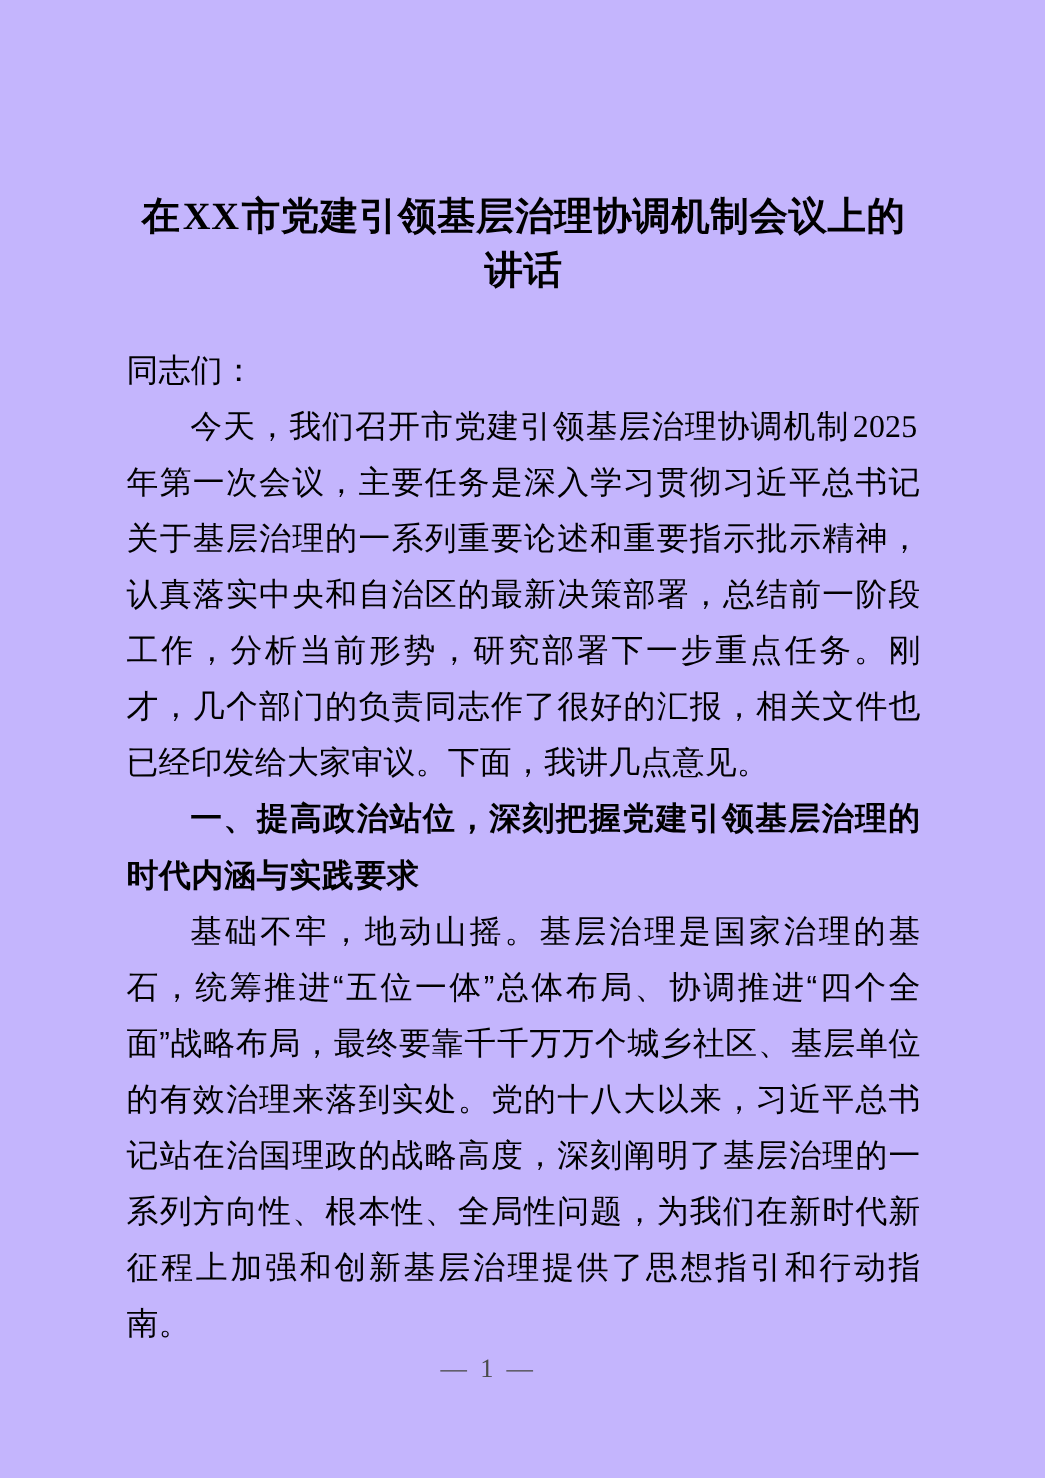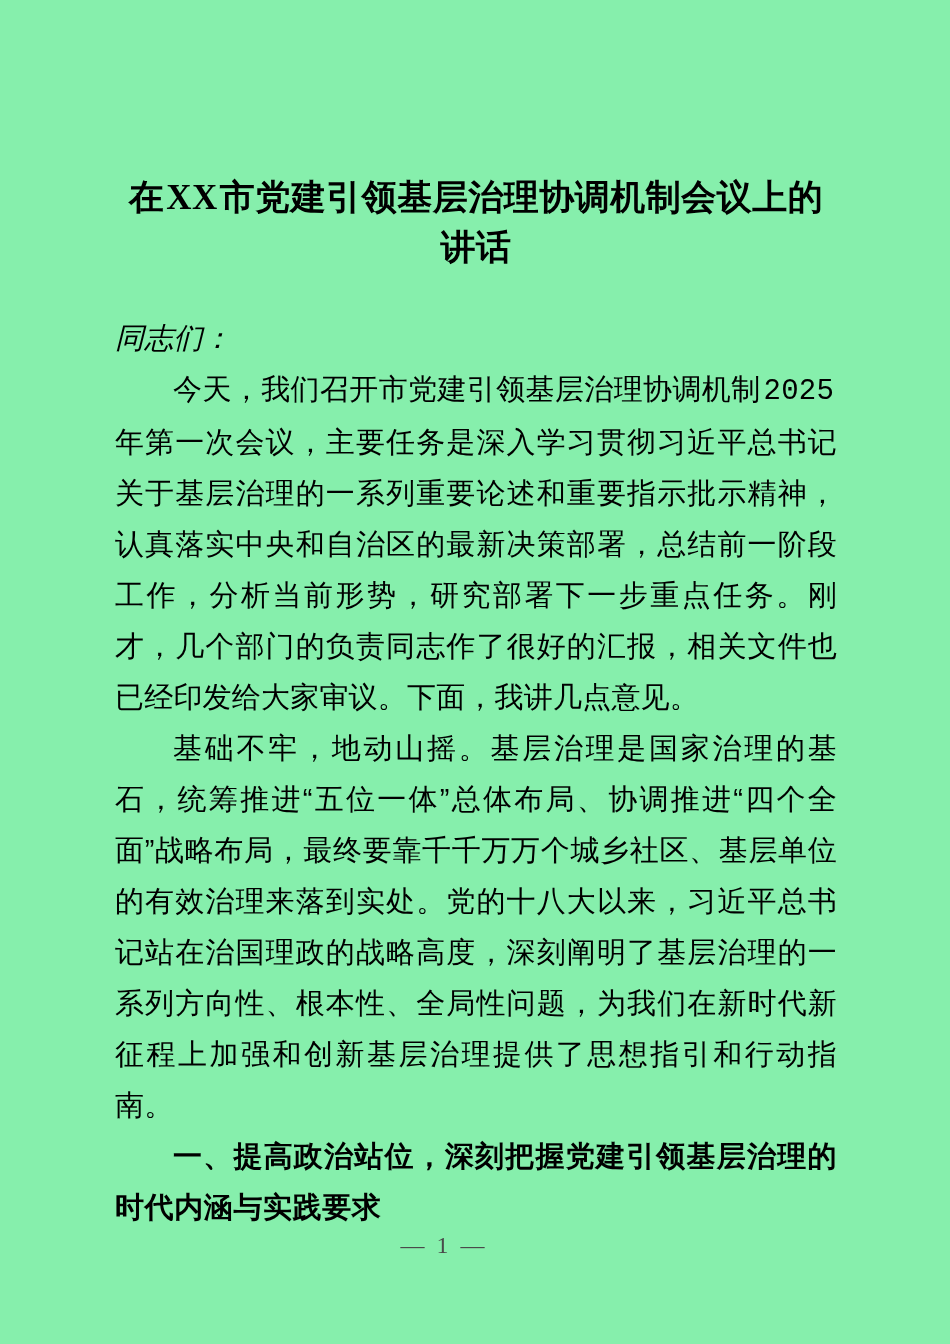--- a/index.html
+++ b/index.html
@@ -5,21 +5,21 @@
   html, body {
     margin: 0;
     padding: 0;
     background: #ffffff;
   }
 
   .page {
     position: relative;
     width: 950px;
     height: 1344px;
-    background: #86efac;
+    background: #c4b5fd;
     overflow: hidden;
     box-sizing: border-box;
     font-family: "Liberation Sans", "DejaVu Sans", sans-serif;
     color: #000000;
   }
 
   .content {
     position: absolute;
     left: 115px;
     top: 0;
@@ -54,35 +54,34 @@
     line-height: 51px;
     text-align: justify;
     text-justify: inter-character;
     text-align-last: left;
     letter-spacing: 0.2px;
     font-weight: normal;
   }
 
   p.salutation {
     text-indent: 0;
-    font-style: italic;
   }
 
   p.indent {
     text-indent: 58px;
   }
 
   p.heading {
     font-weight: bold;
     text-indent: 58px;
     letter-spacing: 0.6px;
   }
 
   .num {
-    font-family: Liberation Mono, monospace;
+    font-family: Liberation Serif, serif;
     padding: 0 3px;
   }
 
   
   .footer {
     position: absolute;
     left: 0;
     right: 0;
     top: 1232px;
     text-align: center;
@@ -107,23 +106,23 @@
       <span>在<span class="latin">XX</span>市党建引领基层治理协调机制会议上的</span><br>
       <span>讲话</span>
     </h1>
 
     <div class="body-block">
 
       <p class="para salutation">同志们：</p>
 
       <p class="para indent">今天，我们召开市党建引领基层治理协调机制<span class="num">2025</span>年第一次会议，主要任务是深入学习贯彻习近平总书记关于基层治理的一系列重要论述和重要指示批示精神，认真落实中央和自治区的最新决策部署，总结前一阶段工作，分析当前形势，研究部署下一步重点任务。刚才，几个部门的负责同志作了很好的汇报，相关文件也已经印发给大家审议。下面，我讲几点意见。</p>
 
+      <p class="para heading">一、提高政治站位，深刻把握党建引领基层治理的时代内涵与实践要求</p>
+
       <p class="para indent">基础不牢，地动山摇。基层治理是国家治理的基石，统筹推进“五位一体”总体布局、协调推进“四个全面”战略布局，最终要靠千千万万个城乡社区、基层单位的有效治理来落到实处。党的十八大以来，习近平总书记站在治国理政的战略高度，深刻阐明了基层治理的一系列方向性、根本性、全局性问题，为我们在新时代新征程上加强和创新基层治理提供了思想指引和行动指南。</p>
-
-      <p class="para heading">一、提高政治站位，深刻把握党建引领基层治理的时代内涵与实践要求</p>
 
 
     </div>
   </div>
 
   <div class="footer">
     <span class="footer-inner">— 1 —</span>
   </div>
 
 </div>

